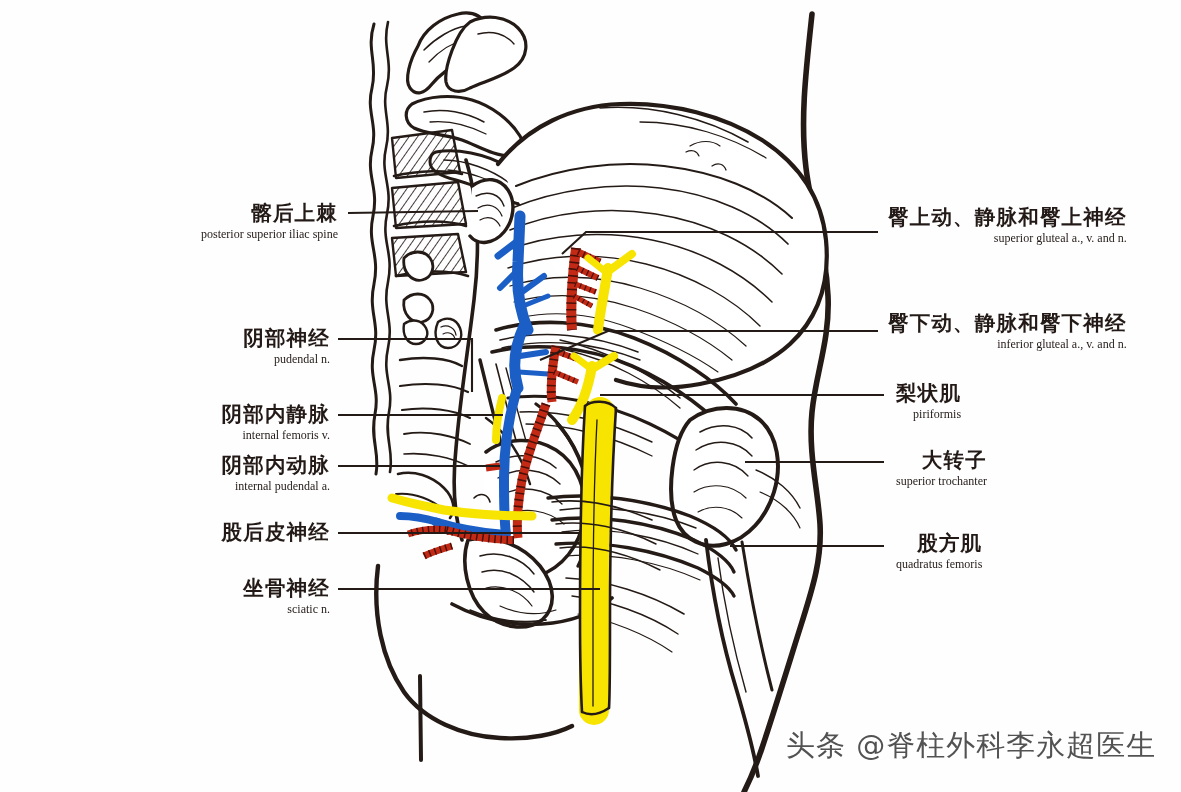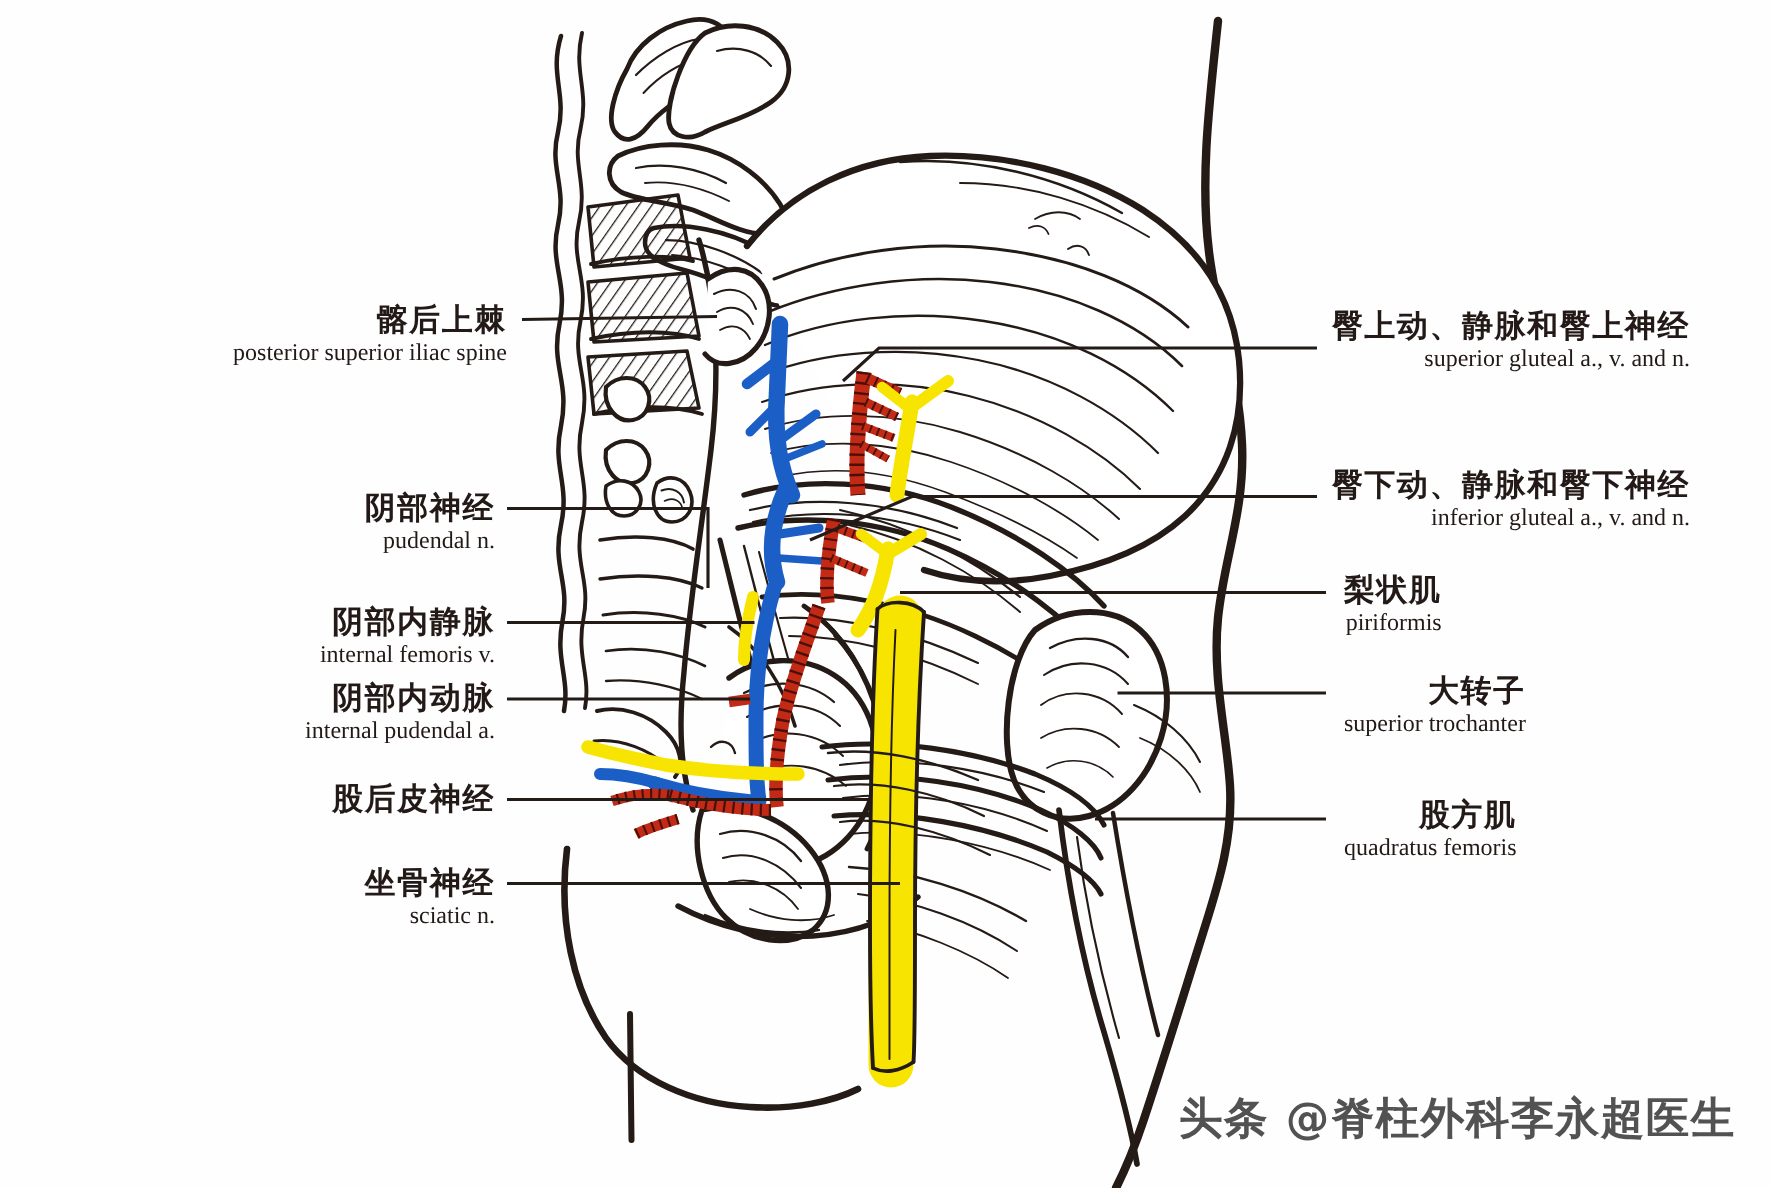--- a/index.html
+++ b/index.html
@@ -13,29 +13,29 @@
   svg#art{position:absolute;left:0;top:0;width:1181px;height:792px;}
 
   .lbl{position:absolute;color:#231a17;white-space:nowrap;}
   .lbl .cn{
     font-family:"DejaVu Sans","Liberation Sans",sans-serif;
     font-weight:700;font-size:20.5px;letter-spacing:1.2px;
     line-height:1;display:block;
   }
   .lbl .en{
     font-family:"Liberation Serif","DejaVu Serif",serif;
-    font-size:16px;line-height:1;display:block;margin-top:4px;
+    font-size:12px;line-height:1;display:block;margin-top:4px;
   }
   .lbl.right-align{text-align:right;}
   .lbl.left-align{text-align:right;}
 
   #watermark{
     position:absolute;left:786px;top:726px;
     font-family:"DejaVu Sans","Liberation Sans",sans-serif;
-    font-size:29px;font-weight:700;color:#3b3b3b;
+    font-size:29px;font-weight:400;color:#3b3b3b;
     letter-spacing:1px;white-space:nowrap;opacity:.88;
   }
 </style>
 </head>
 <body>
 
 <div id="stage">
 
   <svg id="art" viewBox="0 0 1181 792">
     <defs>

